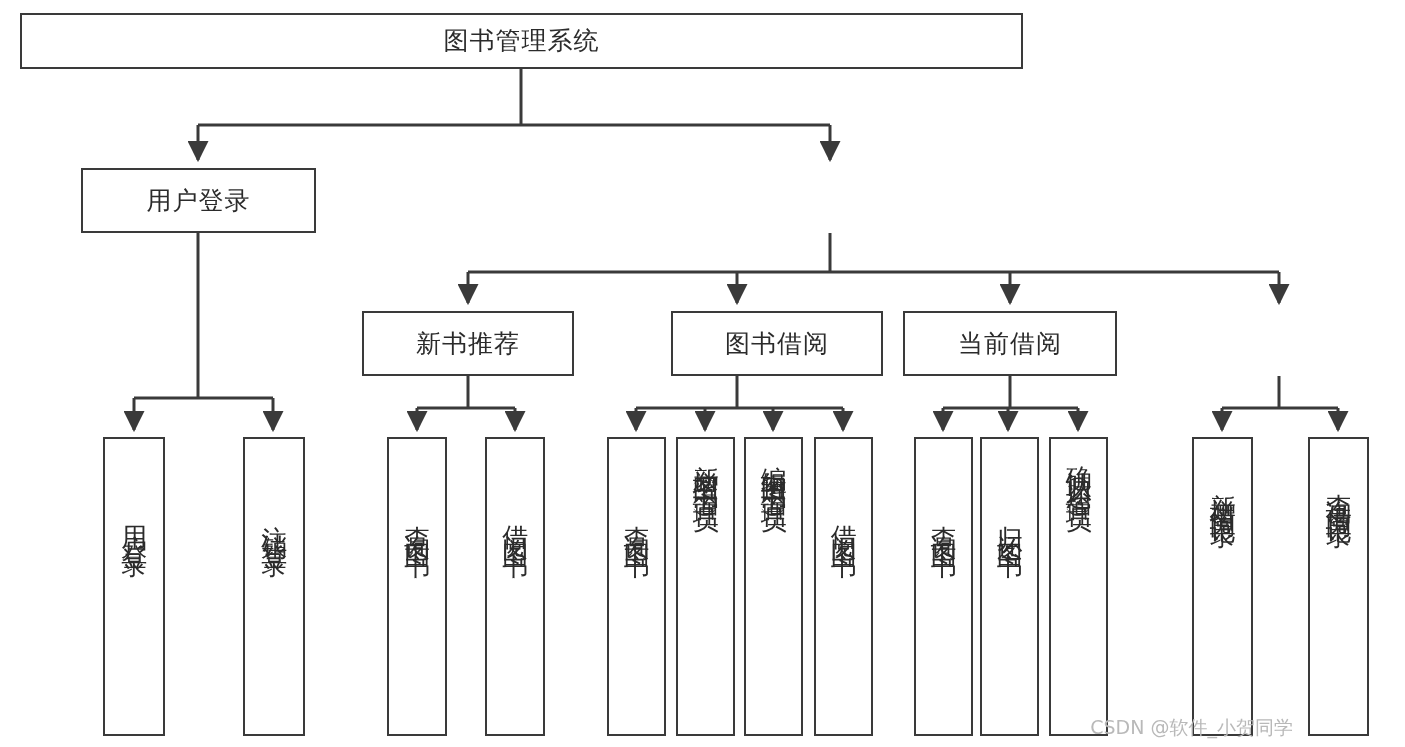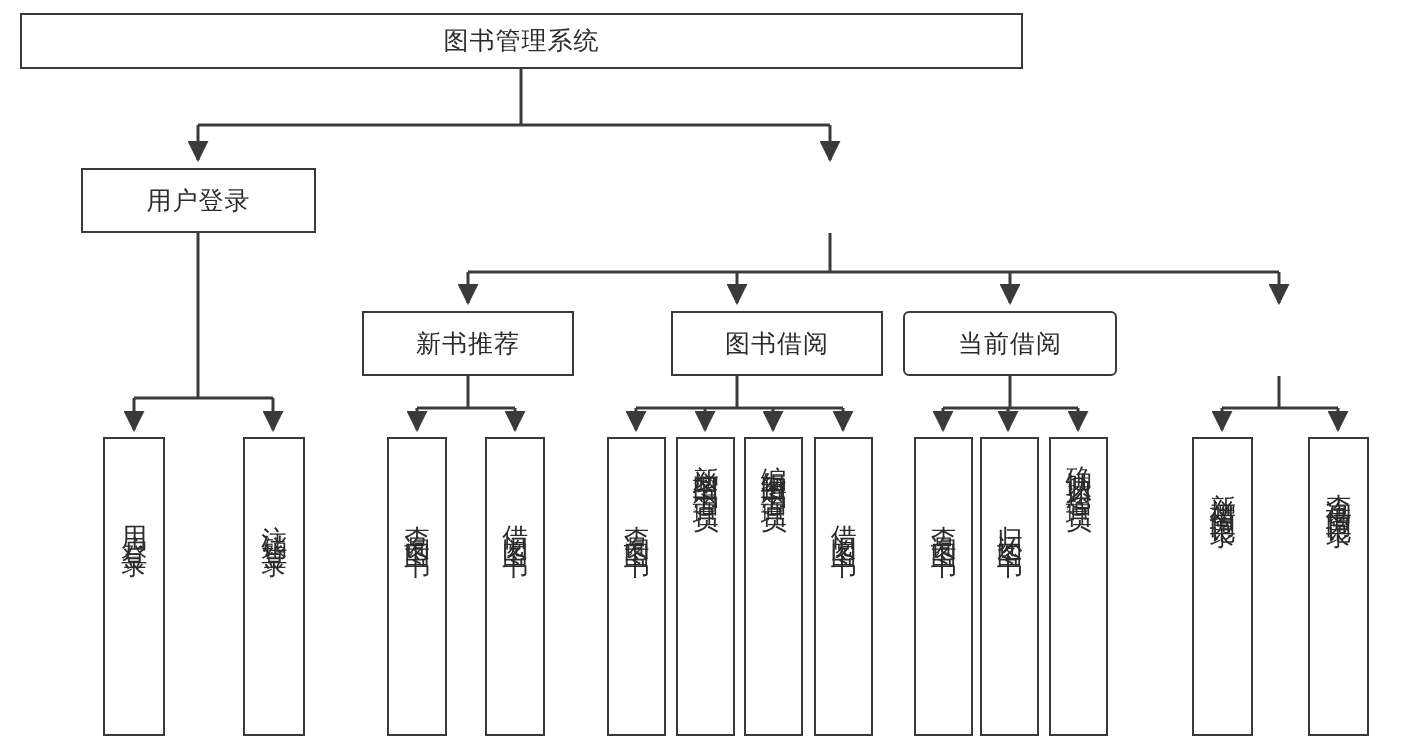--- a/index.html
+++ b/index.html
@@ -130,21 +130,21 @@
   <div class="node horiz lvl2" style="left:81px;top:168px;width:235px;height:65px;">
     <span class="label">用户登录</span>
   </div>
 
   <div class="node horiz lvl3" style="left:362px;top:311px;width:212px;height:65px;">
     <span class="label">新书推荐</span>
   </div>
   <div class="node horiz lvl3" style="left:631px;top:311px;width:212px;height:65px;margin-left:40px;">
     <span class="label">图书借阅</span>
   </div>
-  <div class="node horiz lvl3" style="left:903px;top:311px;width:214px;height:65px;border-radius:6px;">
+  <div class="node horiz lvl3" style="left:903px;top:311px;width:214px;height:65px;">
     <span class="label">当前借阅</span>
   </div>
 
   <div class="node vert short" style="left:103px;top:437px;width:62px;height:299px;padding-top:66px;">
     <span class="label">用户登录</span>
   </div>
   <div class="node vert short" style="left:243px;top:437px;width:62px;height:299px;padding-top:66px;">
     <span class="label">注销登录</span>
   </div>
 
@@ -178,13 +178,14 @@
     <span class="label">确认归还（管理员）</span>
   </div>
 
   <div class="node vert" style="left:1192px;top:437px;width:61px;height:299px;padding-top:34px;">
     <span class="label">新增借阅记录</span>
   </div>
   <div class="node vert" style="left:1308px;top:437px;width:61px;height:299px;padding-top:34px;">
     <span class="label">查询借阅记录</span>
   </div>
 
+  <div class="watermark">CSDN @软件_小贺同学</div>
 </div>
 
 </body></html>

